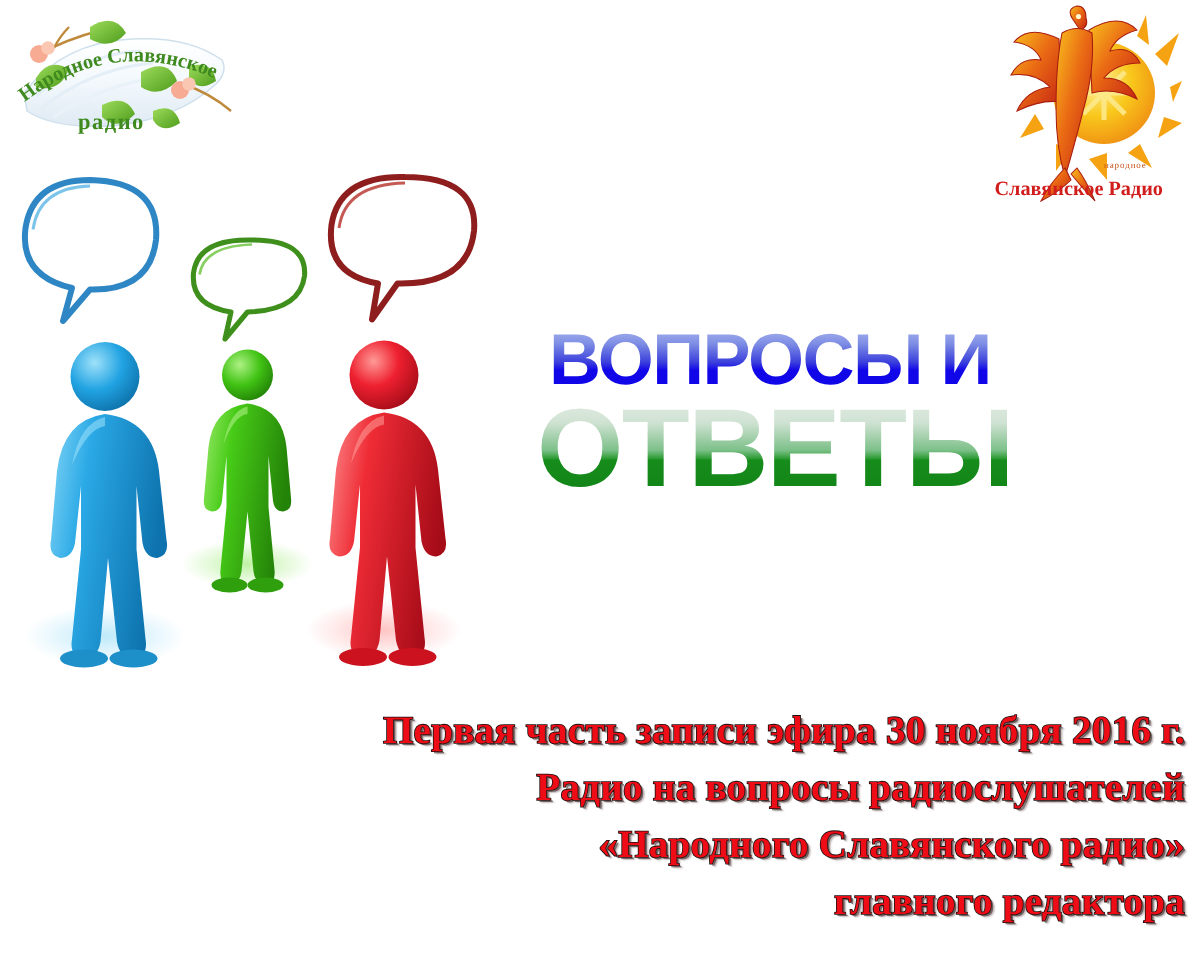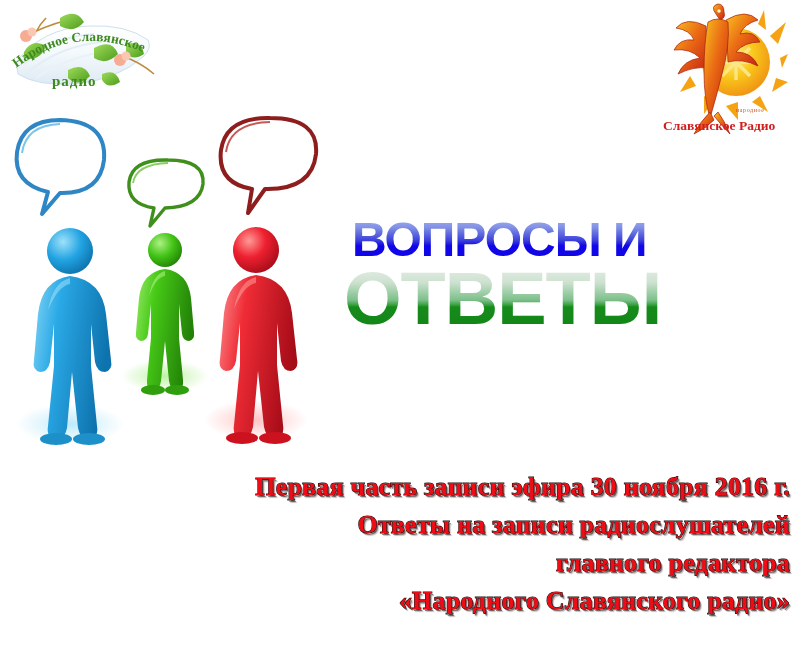--- a/index.html
+++ b/index.html
@@ -46,21 +46,21 @@
     left: 8px;
     top: 108px;
     width: 336px;
     height: 346px;
   }
   .figures svg { display: block; width: 336px; height: 346px; }
 
   
   .title-block {
     position: absolute;
-    left: 338px;
+    left: 352px;
     top: 200px;
     width: 400px;
     height: 160px;
   }
   .title-block svg { display: block; width: 400px; height: 160px; }
 
   
   .caption {
     position: absolute;
     left: 20px;
@@ -314,18 +314,18 @@
       </defs>
 
       <text x="14" y="56" font-family="Liberation Sans, DejaVu Sans, sans-serif" font-size="48" font-weight="bold" letter-spacing="-1" fill="url(#blueTxt)">ВОПРОСЫ И</text>
 
       <text x="6" y="124" font-family="Liberation Sans, DejaVu Sans, sans-serif" font-size="74" font-weight="bold" letter-spacing="-1" fill="url(#greenTxt)">ОТВЕТЫ</text>
     </svg>
   </div>
 
   <div class="caption">
     <span class="caption-line">Первая часть записи эфира 30 ноября 2016 г.</span>
-    <span class="caption-line">Ответы на записи радиослушателей</span>
+    <span class="caption-line">Радио на вопросы радиослушателей</span>
+    <span class="caption-line">«Народного Славянского радио»</span>
     <span class="caption-line">главного редактора</span>
-    <span class="caption-line">«Народного Славянского радио»</span>
   </div>
 
 </div>
 
 </body></html>

